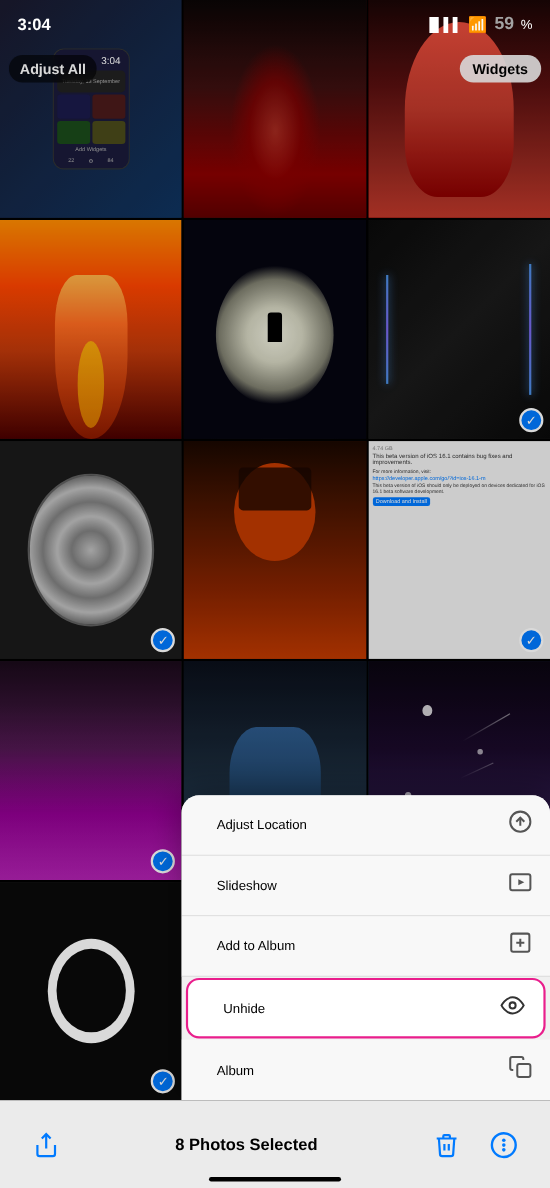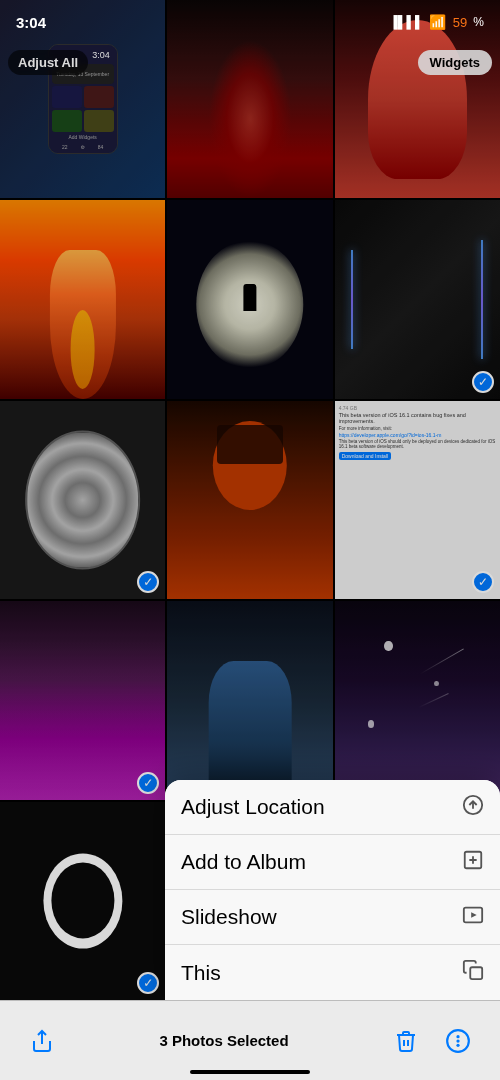--- a/index.html
+++ b/index.html
@@ -172,23 +172,24 @@
       border-bottom: 0.5px solid rgba(0,0,0,0.12);
       background: rgba(248, 248, 248, 0.97);
       cursor: pointer;
     }
 
     .menu-item:last-child {
       border-bottom: none;
     }
 
     .menu-item-label {
-      font-size: 21px;
+      font-size: 12px;
       color: #000;
       font-weight: 400;
+      margin-left: 16px;
     }
 
     .menu-item-icon {
       font-size: 20px;
       color: #333;
     }
 
     .menu-item.highlighted {
       background: rgba(255, 255, 255, 1);
       border: 2px solid #e91e8c;
@@ -387,21 +388,21 @@
     <div style="position:absolute;inset:0;background:#0a0a0a;"></div>
   </div>
 
 </div>
 
 <div class="status-bar">
   <span class="status-time">3:04</span>
   <div class="status-icons">
     <span style="color:white;font-size:12px;">▐▌▌▌</span>
     <span style="color:white;font-size:14px;">📶</span>
-    <span style="color:#f97316;font-size:13px;">59</span>
+    <span style="color:#a3a3a3;font-size:16px;font-weight:bold;">59</span>
     <span style="color:white;font-size:12px;">%</span>
   </div>
 </div>
 
 <div class="select-all-btn">Adjust All</div>
 
 <div class="cancel-btn">Widgets</div>
 
 <div class="context-menu-overlay">
   <div class="context-menu">
@@ -412,64 +413,73 @@
         <svg width="22" height="22" viewBox="0 0 24 24" fill="none" stroke="#555" stroke-width="2">
           <circle cx="12" cy="12" r="10"></circle>
           <line x1="12" y1="8" x2="12" y2="16"></line>
           <polyline points="8,12 12,8 16,12"></polyline>
         </svg>
       </span>
     </div>
 
 
     <div class="menu-item">
+      <span class="menu-item-label">Slideshow</span>
+      <span class="menu-item-icon">
+        <svg width="22" height="22" viewBox="0 0 24 24" fill="none" stroke="#555" stroke-width="2">
+          <rect x="2" y="4" width="20" height="16" rx="2"></rect>
+          <polygon points="10,9 16,12 10,15" fill="#555" stroke="none"></polygon>
+        </svg>
+      </span>
+    </div>
+
+    <div class="menu-item">
       <span class="menu-item-label">Add to Album</span>
       <span class="menu-item-icon">
         <svg width="22" height="22" viewBox="0 0 24 24" fill="none" stroke="#555" stroke-width="2">
           <rect x="3" y="3" width="18" height="18" rx="2"></rect>
           <line x1="12" y1="8" x2="12" y2="16"></line>
           <line x1="8" y1="12" x2="16" y2="12"></line>
         </svg>
       </span>
     </div>
 
-    <div class="menu-item">
-      <span class="menu-item-label">Slideshow</span>
+    <div class="menu-item highlighted">
+      <span class="menu-item-label">Unhide</span>
       <span class="menu-item-icon">
-        <svg width="22" height="22" viewBox="0 0 24 24" fill="none" stroke="#555" stroke-width="2">
-          <rect x="2" y="4" width="20" height="16" rx="2"></rect>
-          <polygon points="10,9 16,12 10,15" fill="#555" stroke="none"></polygon>
+        <svg width="24" height="22" viewBox="0 0 24 24" fill="none" stroke="#333" stroke-width="2">
+          <path d="M1 12s4-8 11-8 11 8 11 8-4 8-11 8-11-8-11-8z"></path>
+          <circle cx="12" cy="12" r="3"></circle>
         </svg>
       </span>
     </div>
 
 
-
     <div class="menu-item">
-      <span class="menu-item-label">This</span>
+      <span class="menu-item-label">Album</span>
       <span class="menu-item-icon">
         <svg width="22" height="22" viewBox="0 0 24 24" fill="none" stroke="#555" stroke-width="2">
           <rect x="9" y="9" width="13" height="13" rx="2"></rect>
           <path d="M5 15H4a2 2 0 0 1-2-2V4a2 2 0 0 1 2-2h9a2 2 0 0 1 2 2v1"></path>
         </svg>
       </span>
     </div>
 
   </div>
 </div>
 
 <div class="bottom-toolbar">
   <div class="toolbar-btn">
     <svg width="24" height="24" viewBox="0 0 24 24" fill="none" stroke="#007AFF" stroke-width="2">
       <path d="M4 12v8a2 2 0 0 0 2 2h12a2 2 0 0 0 2-2v-8"></path>
       <polyline points="16 6 12 2 8 6"></polyline>
       <line x1="12" y1="2" x2="12" y2="15"></line>
     </svg>
   </div>
-  <span class="toolbar-center-text">3 Photos Selected</span>
+  <span class="toolbar-center-text">8 Photos Selected</span>
   <div class="toolbar-right-group">
     <div class="toolbar-btn">
       <svg width="24" height="24" viewBox="0 0 24 24" fill="none" stroke="#007AFF" stroke-width="2">
         <polyline points="3 6 5 6 21 6"></polyline>
         <path d="M19 6l-1 14a2 2 0 0 1-2 2H8a2 2 0 0 1-2-2L5 6"></path>
         <path d="M10 11v6"></path>
         <path d="M14 11v6"></path>
         <path d="M9 6V4a1 1 0 0 1 1-1h4a1 1 0 0 1 1 1v2"></path>
       </svg>
     </div>

